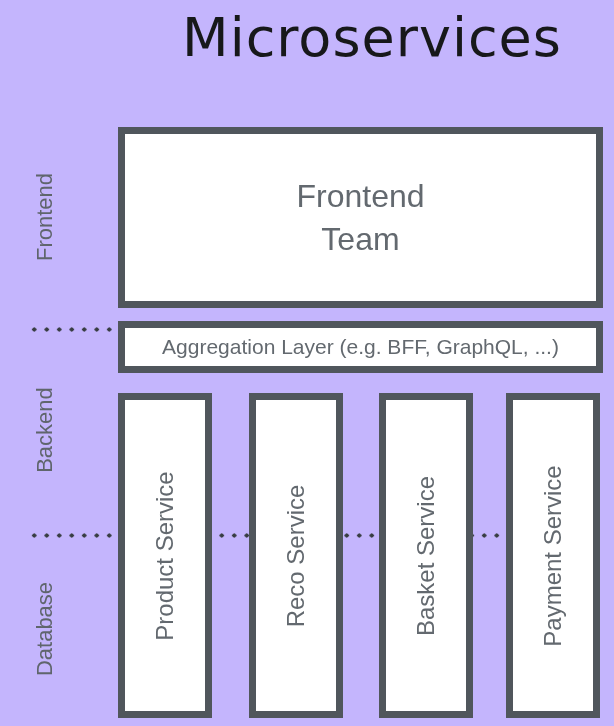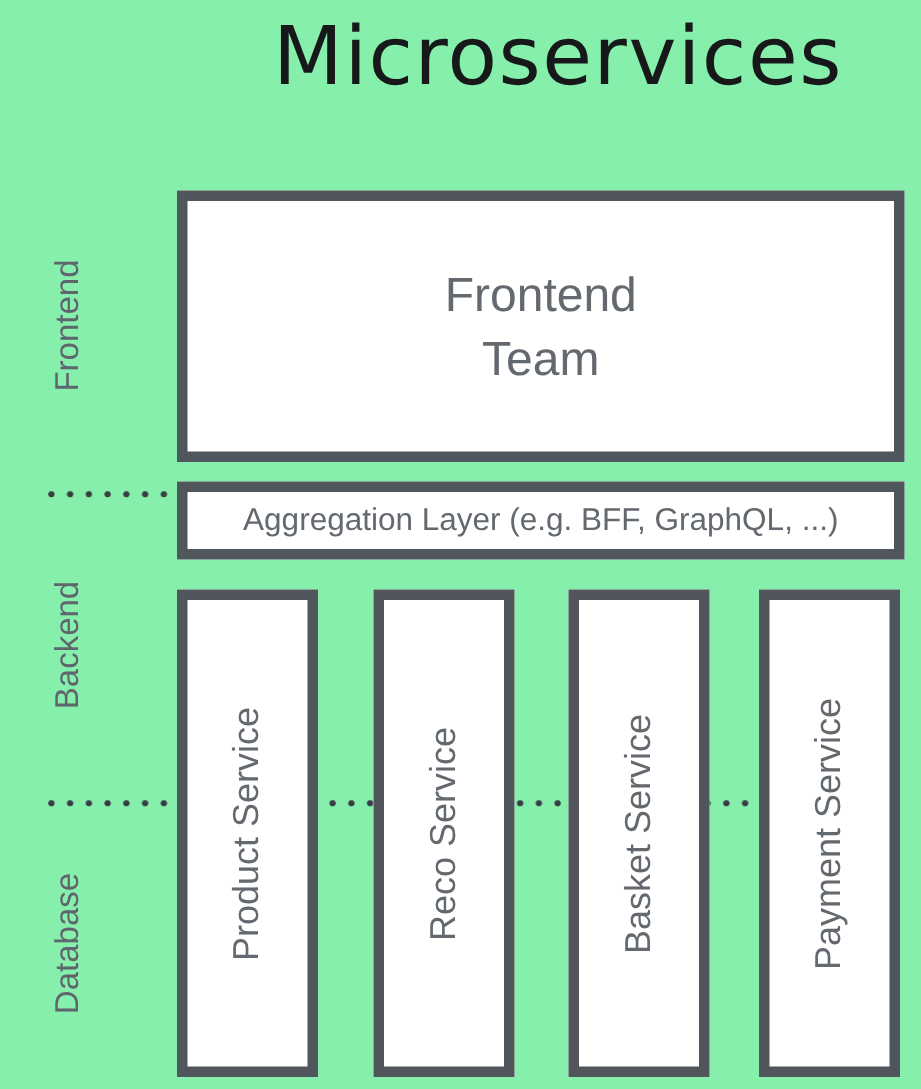--- a/index.html
+++ b/index.html
@@ -5,21 +5,21 @@
   html, body {
     margin: 0;
     padding: 0;
     background: #ffffff;
     font-family: "Liberation Sans", sans-serif;
   }
   .canvas {
     position: relative;
     width: 614px;
     height: 726px;
-    background: #86efac;
+    background: #c4b5fd;
     overflow: hidden;
   }
   .title {
     position: absolute;
     left: 372px;
     top: 6px;
     transform: translateX(-50%);
     font-family: "DejaVu Sans", sans-serif;
     font-size: 54px;
     font-weight: 400;

